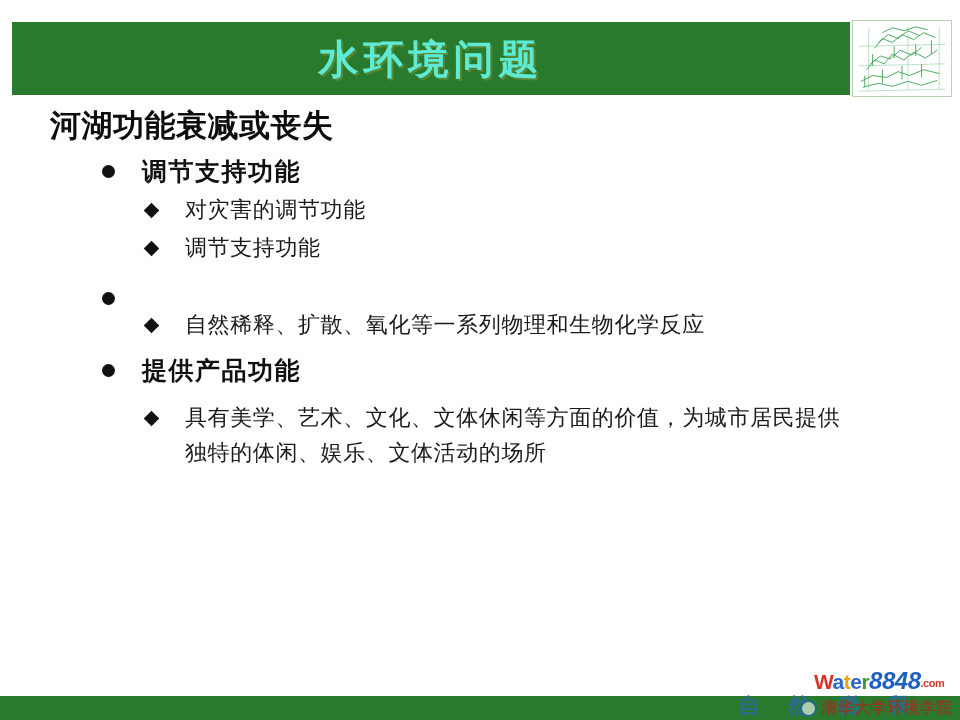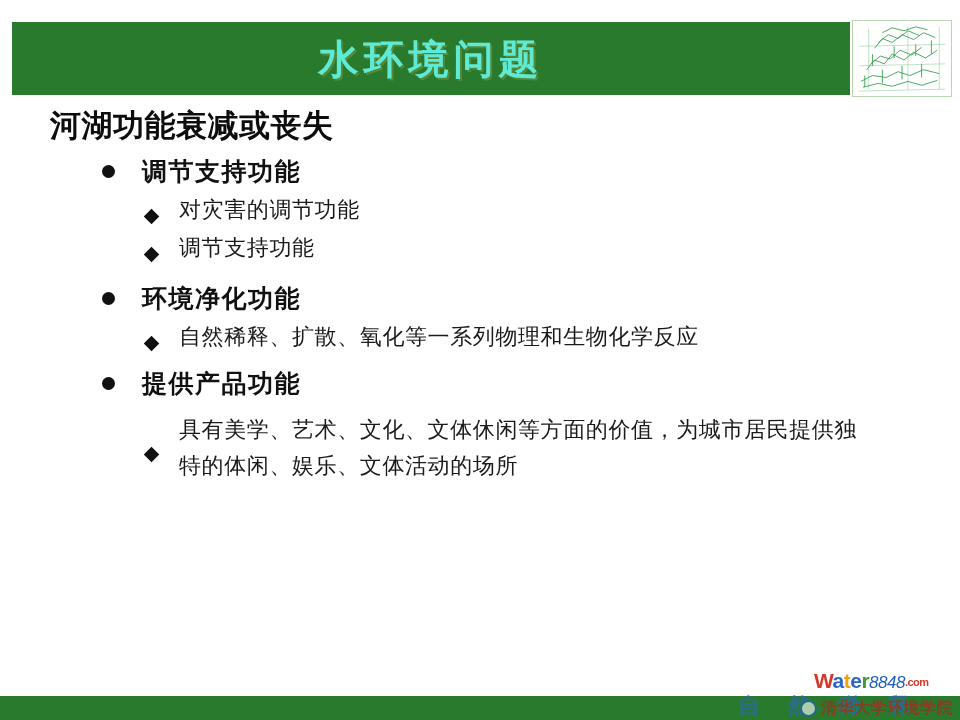--- a/index.html
+++ b/index.html
@@ -102,23 +102,24 @@
     font-family: "Liberation Sans", "DejaVu Sans", sans-serif;
     font-size: 25px;
     font-weight: bold;
     color: #111111;
     letter-spacing: 1.5px;
     line-height: 1.5;
   }
 
   .lvl3 {
     display: flex;
-    align-items: center;
+    align-items: flex-start;
     margin: 0 8px 2px 0;
     padding-left: 128px;
+    gap: 6px;
   }
   .lvl3 .bullet-diamond {
     flex: 0 0 auto;
     width: 11px;
     height: 11px;
     background: #111111;
     transform: rotate(45deg);
     margin-top: 13px;
     margin-right: 22px;
   }
@@ -162,22 +163,22 @@
     letter-spacing: -0.5px;
   }
   .wm-logo .w { color: #d5382a; }
   .wm-logo .a { color: #2b65c8; }
   .wm-logo .t { color: #e8a31a; }
   .wm-logo .e { color: #2b65c8; }
   .wm-logo .r { color: #3f9a3a; }
   .wm-logo .num {
     color: #1f5fc0;
     font-style: italic;
-    font-weight: normal;
-    font-size: 17px;
+    font-weight: bold;
+    font-size: 24px;
   }
   .wm-logo .dotcom {
     color: #d5382a;
     font-size: 11px;
     font-weight: bold;
     font-style: normal;
     vertical-align: 2px;
   }
 
   .wm-cn {
@@ -280,21 +281,20 @@
         <span class="bullet-diamond"></span>
         <span class="lvl3-text">调节支持功能</span>
       </div>
     </div>
 
     <div class="group-spacer-md"></div>
 
     <div class="group">
       <div class="lvl2">
         <span class="bullet-dot"></span>
-        <span class="lvl2-text">环境净化功能</span>
       </div>
       <div class="lvl3">
         <span class="bullet-diamond"></span>
         <span class="lvl3-text">自然稀释、扩散、氧化等一系列物理和生物化学反应</span>
       </div>
     </div>
 
     <div class="group-spacer-sm"></div>
 
     <div class="group">

